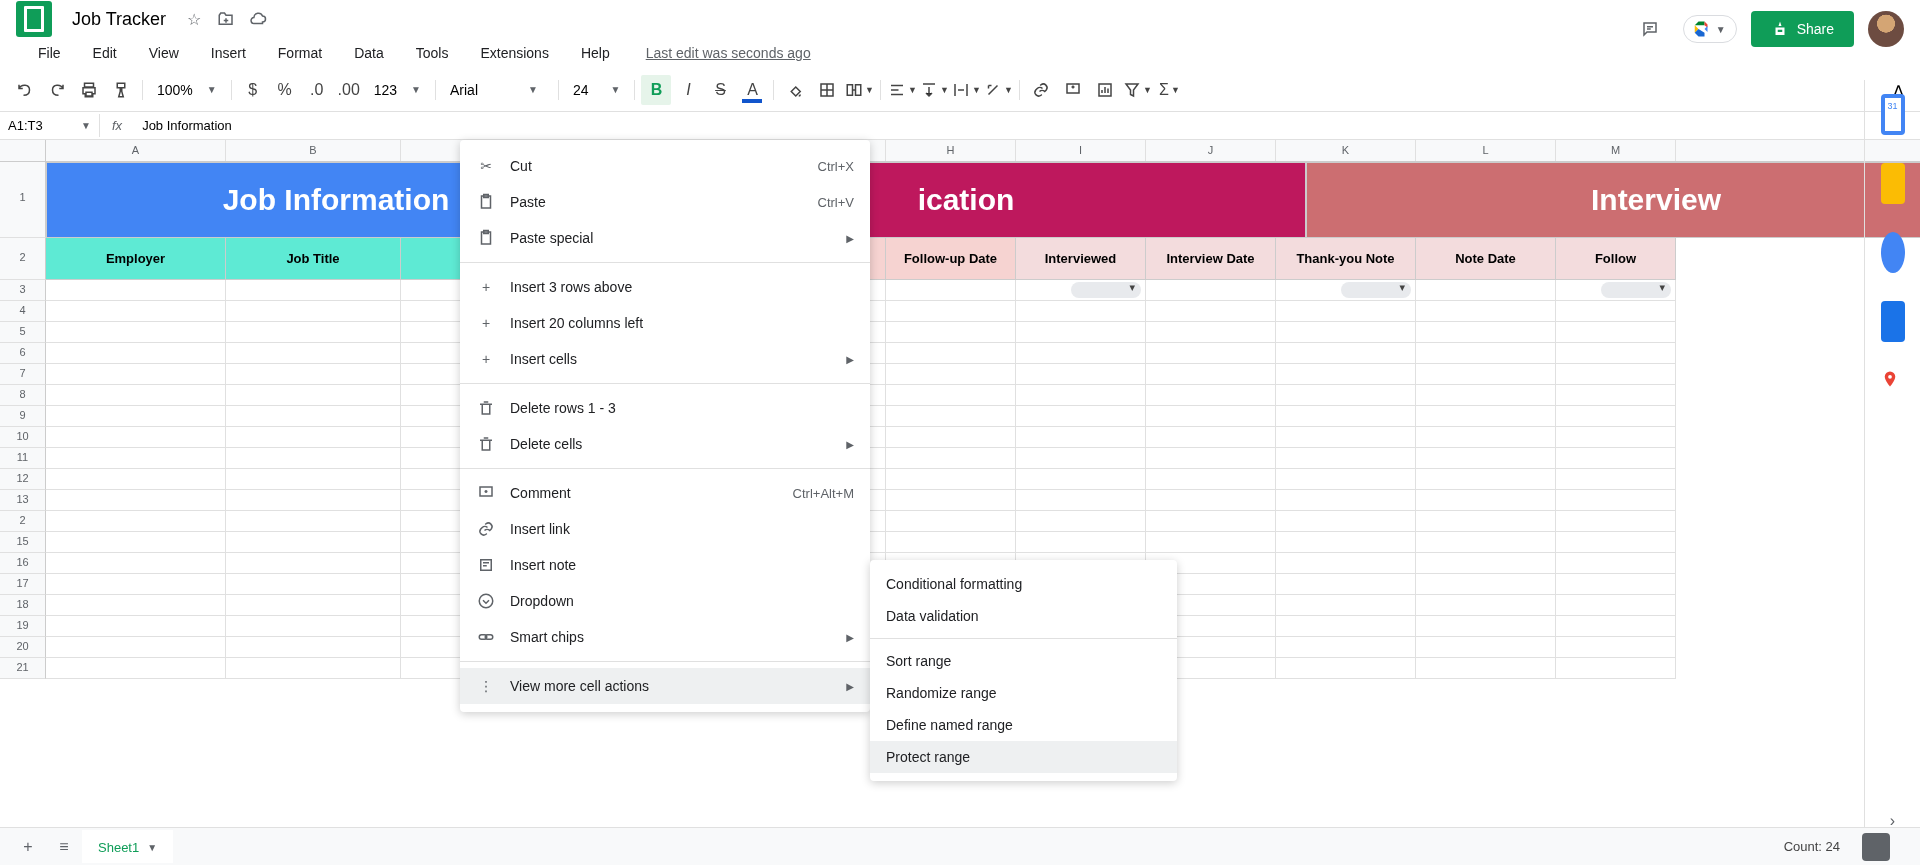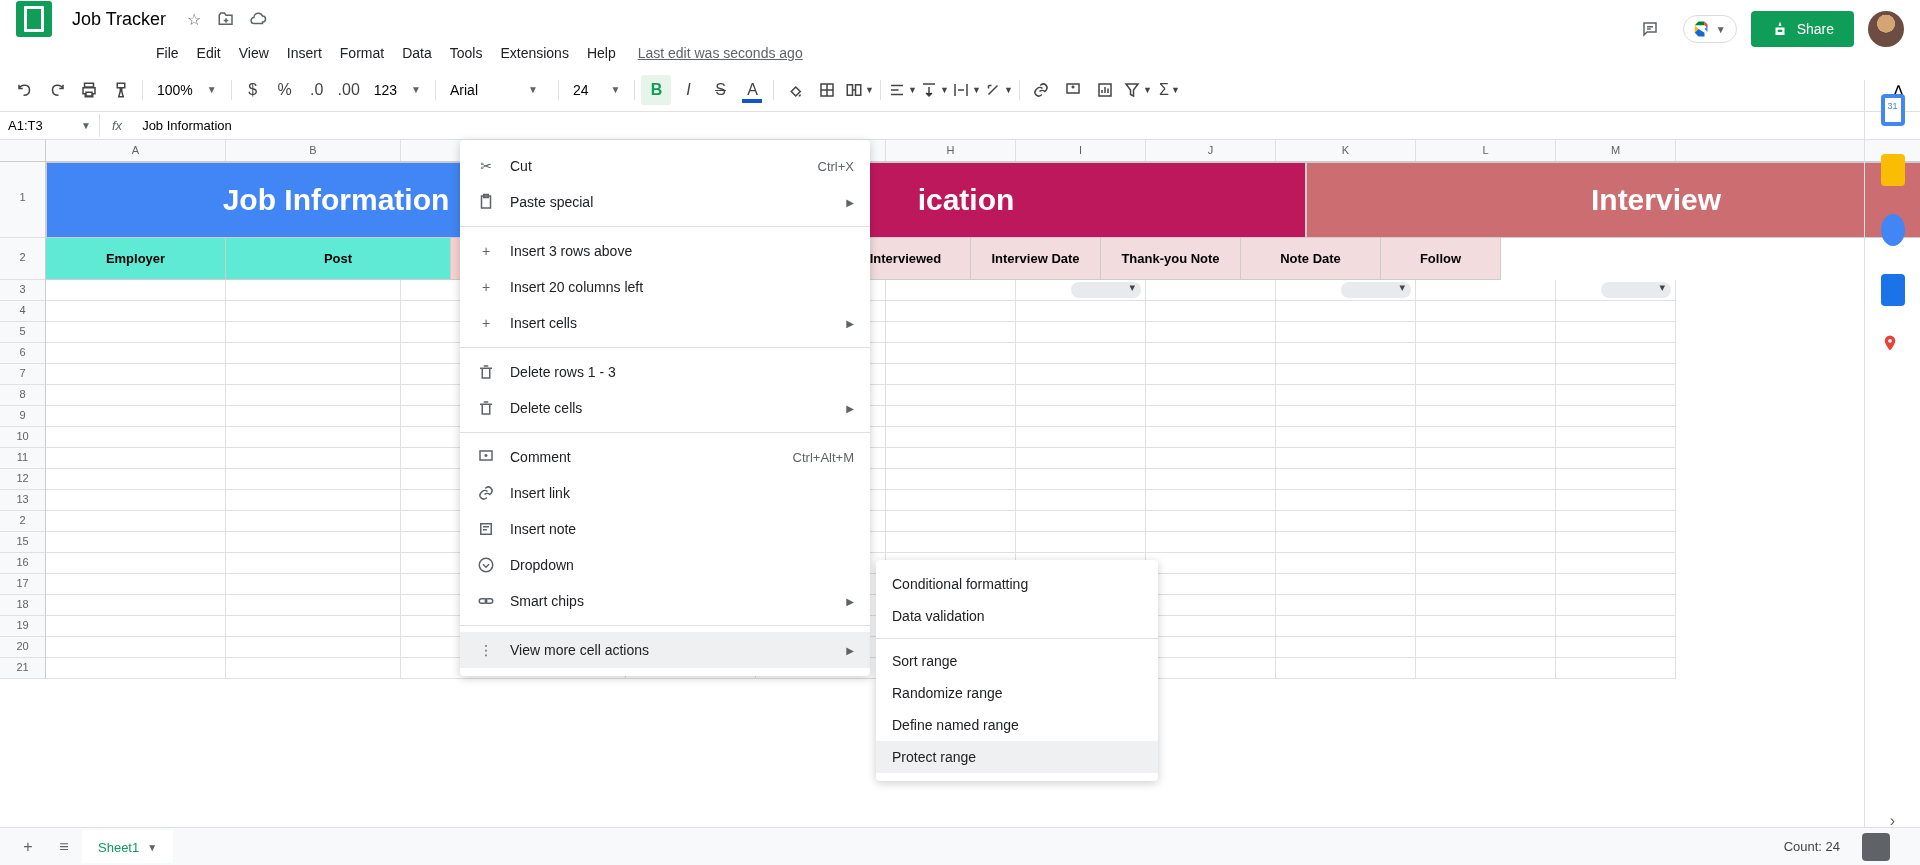--- a/index.html
+++ b/index.html
@@ -5,21 +5,21 @@
 * { margin: 0; padding: 0; box-sizing: border-box; font-family: Arial, sans-serif; }
 body { background: #fff; overflow: hidden; width: 1920px; height: 865px; position: relative; }
 
 .titlebar { display: flex; align-items: center; padding: 8px 16px; height: 38px; }
 .sheets-logo { width: 36px; height: 36px; background: #0f9d58; border-radius: 3px; display: flex; align-items: center; justify-content: center; position: relative; margin-right: 20px;}
 .sheets-logo-inner { width: 20px; height: 26px; background: #fff; border-radius: 1px; position: relative; }
 .sheets-logo-inner::after { content: ''; position: absolute; inset: 3px; background: #0f9d58; }
 .doc-title { font-size: 18px; color: #000; margin-right: 12px; }
 .title-icon { width: 20px; height: 20px; margin: 0 6px; color: #5f6368; cursor: pointer; display: flex; align-items: center; justify-content: center; }
 
-.menubar { display: flex; align-items: center; padding: 0 104px; height: 30px; font-size: 14px; color: #202124; gap: 2px; margin-left: 44px; }
+.menubar { display: flex; align-items: center; padding: 0 30px; height: 30px; font-size: 14px; color: #202124; gap: 16px; }
 .menu-item { padding: 4px 8px; cursor: pointer; border-radius: 4px; }
 .last-edit { color: #5f6368; text-decoration: underline; margin-left: 12px; cursor: pointer; font-size: 14px;}
 
 .right-controls { position: absolute; right: 16px; top: 10px; display: flex; align-items: center; gap: 14px; }
 .comment-icon-btn { width: 38px; height: 38px; display: flex; align-items: center; justify-content: center; border-radius: 50%; cursor: pointer; }
 .meet-btn { display: flex; align-items: center; padding: 4px 10px; border: 1px solid #dadce0; border-radius: 20px; cursor: pointer; gap: 4px; }
 .share-btn { background: #0f9d58; color: #fff; padding: 9px 20px; border-radius: 4px; font-size: 14px; font-weight: 500; cursor: pointer; display: flex; align-items: center; gap: 8px; }
 .avatar { width: 36px; height: 36px; border-radius: 50%; background: #8d6e63; cursor: pointer; background-image: radial-gradient(circle at 50% 35%, #d4a574 30%, #6d4c41 31%); }
 
 .toolbar { display: flex; align-items: center; padding: 6px 10px; border-bottom: 1px solid #e0e0e0; height: 44px; gap: 2px; }
@@ -64,38 +64,38 @@
 .data-row { position: absolute; top: 118px; height: 21px; display: flex; }
 .data-cell { border-right: 1px solid #e0e0e0; border-bottom: 1px solid #e0e0e0; height: 21px; position: relative; }
 .dd-chip { position: absolute; right: 4px; top: 2px; width: 70px; height: 16px; background: #e8eaed; border-radius: 8px; }
 .dd-chip::after { content: '▾'; position: absolute; right: 6px; top: -1px; font-size: 11px; color: #444; }
 
 .empty-row { position: absolute; height: 21px; width: 100%; display: flex; }
 .empty-cell { border-right: 1px solid #e0e0e0; border-bottom: 1px solid #e0e0e0; height: 21px; }
 
 .ctx-menu { position: absolute; background: #fff; box-shadow: 0 2px 10px rgba(0,0,0,0.2); border-radius: 4px; padding: 8px 0; z-index: 100; font-size: 14px; }
 .ctx-menu.main { left: 460px; top: 140px; width: 410px; }
-.ctx-menu.sub { left: 870px; top: 560px; width: 282px; margin-left: 6px; }
+.ctx-menu.sub { left: 870px; top: 560px; width: 307px; }
 .ctx-item { display: flex; align-items: center; padding: 8px 16px; cursor: pointer; gap: 14px; position: relative; }
 .ctx-item.highlighted { background: #eef0f1; }
 .ctx-icon { width: 20px; height: 20px; display: flex; align-items: center; justify-content: center; color: #5f6368; }
 .ctx-label { flex: 1; color: #202124; }
 .ctx-shortcut { color: #5f6368; font-size: 13px; }
 .ctx-arrow { color: #5f6368; font-size: 10px; }
 .ctx-sep { height: 1px; background: #e0e0e0; margin: 6px 0; }
 
 .sheet-tabs { position: absolute; bottom: 0; left: 0; right: 0; height: 38px; border-top: 1px solid #e0e0e0; display: flex; align-items: center; padding: 0 10px; background: #f8f9fa; }
 .tab-btn { width: 36px; height: 36px; display: flex; align-items: center; justify-content: center; cursor: pointer; color: #5f6368; }
 .sheet-tab { padding: 8px 16px; background: #fff; border-top: 2px solid transparent; font-size: 13px; display: flex; align-items: center; gap: 8px; cursor: pointer; }
 .sheet-tab.active { color: #0f9d58; font-weight: 500; }
 .count-label { position: absolute; right: 80px; font-size: 13px; color: #444; }
 .explore-btn { position: absolute; right: 30px; width: 28px; height: 28px; background: #5f6368; border-radius: 4px; cursor: pointer; }
 
 .side-panel { position: absolute; right: 0; top: 80px; width: 56px; height: 760px; border-left: 1px solid #e0e0e0; display: flex; flex-direction: column; align-items: center; padding-top: 14px; gap: 28px; }
-.side-icon { width: 24px; height: 32px; cursor: pointer; border-radius: 4px; }
+.side-icon { width: 24px; height: 41px; cursor: pointer; border-radius: 4px; }
 .side-expand { position: absolute; bottom: 10px; cursor: pointer; color: #5f6368; }
 
 svg { width: 18px; height: 18px; }
 </style>
 </head>
 <body>
 
 <div class="titlebar">
   <div class="sheets-logo">
       <div class="sheets-logo-inner"></div>
@@ -332,20 +332,21 @@
         <div class="row-h">19</div>
         <div class="row-h">20</div>
         <div class="row-h">21</div>
       </div>
     <div class="cells">
       <div class="merged-header mh1">Job Information</div>
       <div class="merged-header mh2">ication</div>
       <div class="merged-header mh3">Interview</div>
       <div class="sub-row" id="sub-row">
           <div class="sub-cell sub1" style="width: 180px;">Employer</div>
+          <div class="sub-cell sub1" style="width: 175px;">Job Title</div>
           <div class="sub-cell sub1" style="width: 225px;">Post</div>
           <div class="sub-cell sub2" style="width: 130px;">aterials Sent</div>
           <div class="sub-cell sub2" style="width: 130px;">Follow-up</div>
           <div class="sub-cell sub2" style="width: 130px;">Follow-up Date</div>
           <div class="sub-cell sub3" style="width: 130px;">Interviewed</div>
           <div class="sub-cell sub3" style="width: 130px;">Interview Date</div>
           <div class="sub-cell sub3" style="width: 140px;">Thank-you Note</div>
           <div class="sub-cell sub3" style="width: 140px;">Note Date</div>
           <div class="sub-cell sub3" style="width: 120px;">Follow</div>
         </div>
@@ -616,20 +617,30 @@
       <span class="ctx-label">Cut</span>
       <span class="ctx-shortcut">Ctrl+X</span>
     </div>
   <div class="ctx-item">
       <span class="ctx-icon">
         <svg viewBox="0 0 24 24" fill="none" stroke="currentColor" stroke-width="2">
           <rect x="6" y="4" width="12" height="16"></rect>
           <rect x="9" y="2" width="6" height="4"></rect>
         </svg>
       </span>
+      <span class="ctx-label">Paste</span>
+      <span class="ctx-shortcut">Ctrl+V</span>
+    </div>
+  <div class="ctx-item">
+      <span class="ctx-icon">
+        <svg viewBox="0 0 24 24" fill="none" stroke="currentColor" stroke-width="2">
+          <rect x="6" y="4" width="12" height="16"></rect>
+          <rect x="9" y="2" width="6" height="4"></rect>
+        </svg>
+      </span>
       <span class="ctx-label">Paste special</span>
       <span class="ctx-arrow">▶</span>
     </div>
   <div class="ctx-sep"></div>
   <div class="ctx-item">
       <span class="ctx-icon">+</span>
       <span class="ctx-label">Insert 3 rows above</span>
     </div>
   <div class="ctx-item">
       <span class="ctx-icon">+</span>

